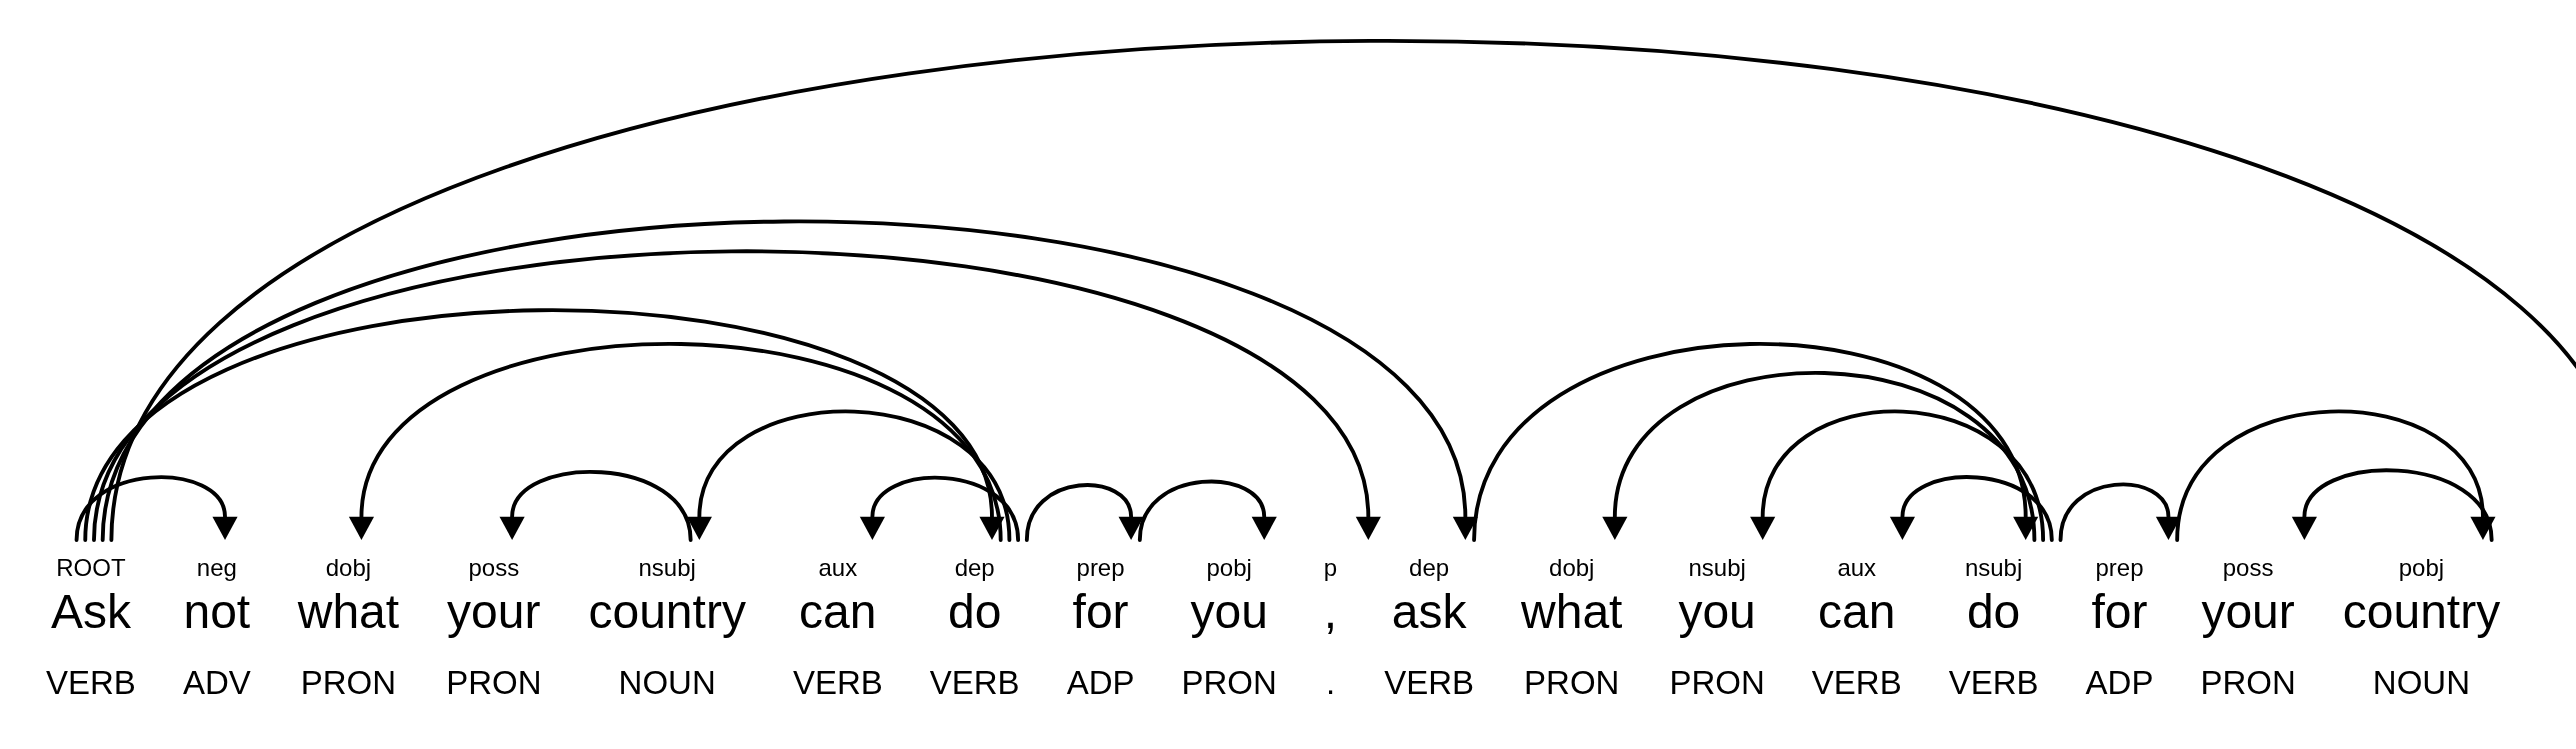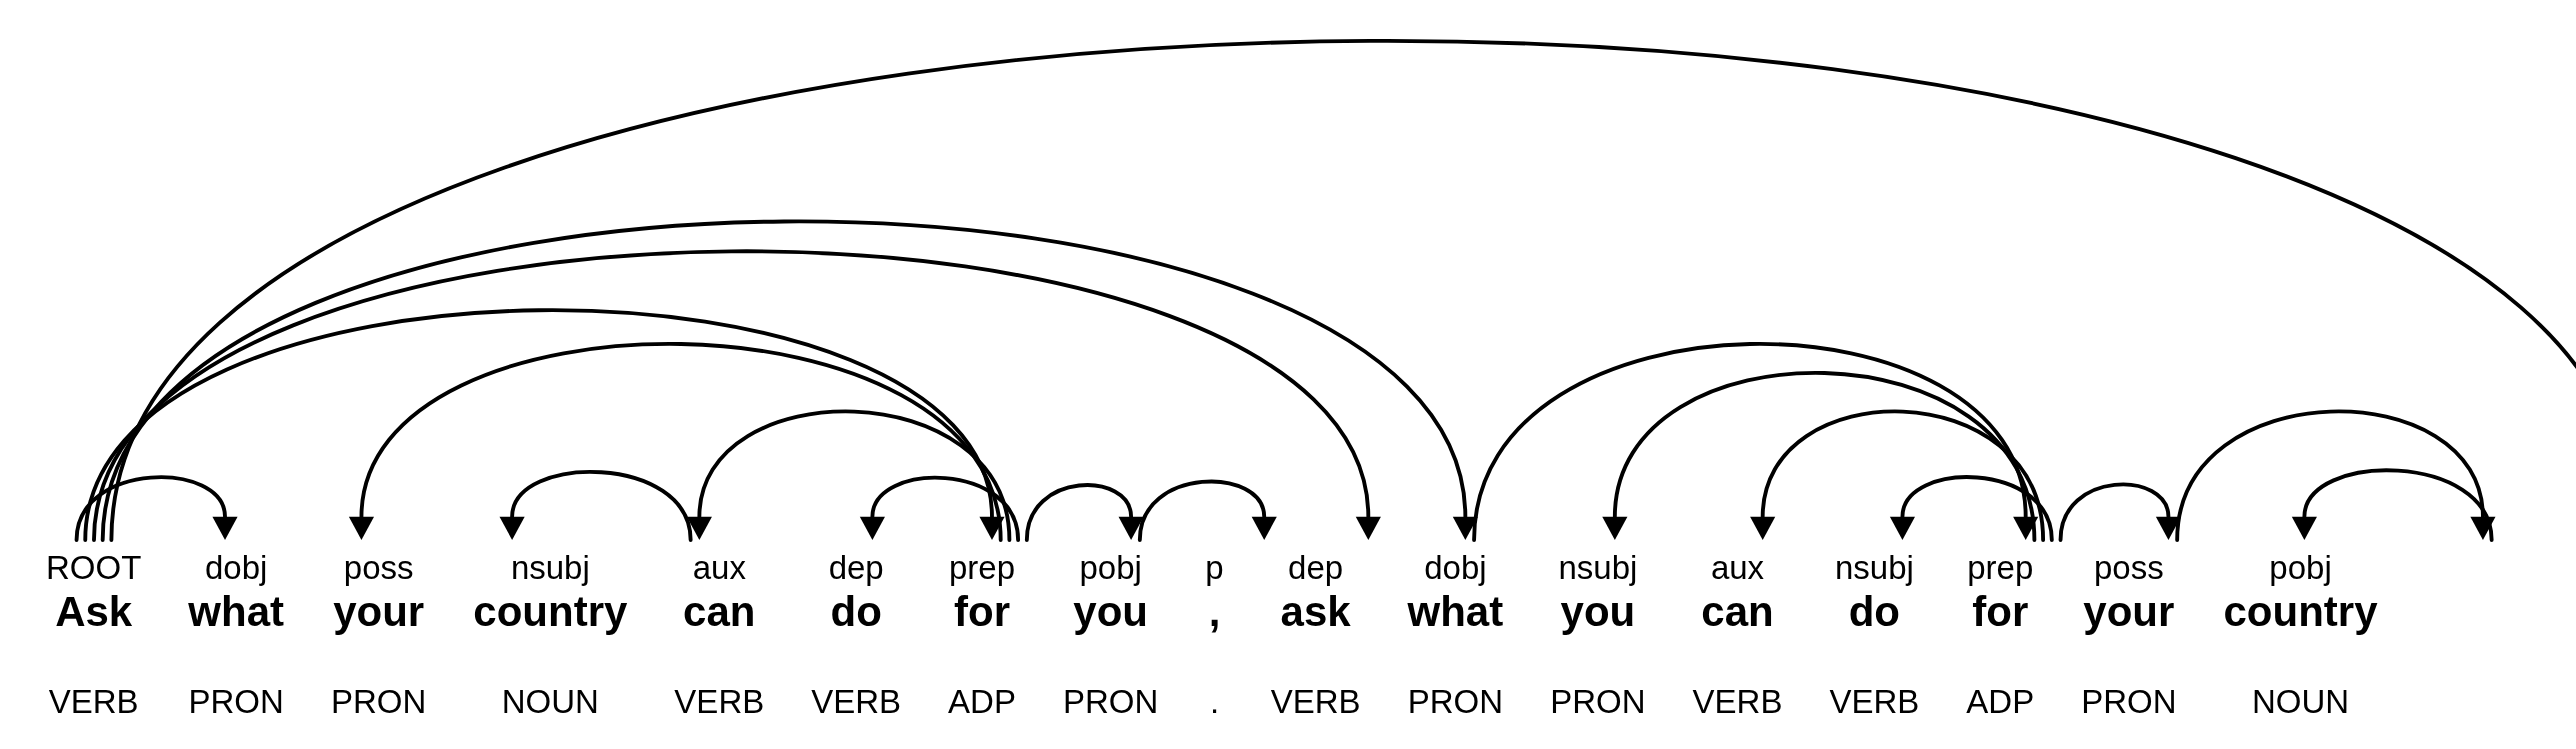--- a/index.html
+++ b/index.html
@@ -31,34 +31,34 @@
     align-items: flex-start;
     gap: 47px;
     white-space: nowrap;
   }
   .token {
     display: flex;
     flex-direction: column;
     align-items: center;
   }
   .dep-label {
-    font-size: 33px;
+    font-size: 24px;
     line-height: 35px;
     height: 35px;
     color: #000000;
   }
   .token-word {
-    font-size: 42px;
-    font-weight: 700;
+    font-size: 48px;
+    font-weight: 400;
     line-height: 54px;
     height: 54px;
     color: #000000;
   }
   .pos-tag {
-    margin-top: 45px;
+    margin-top: 26px;
     font-size: 33px;
     line-height: 35px;
     height: 35px;
     color: #000000;
   }
 </style>
 </head>
 <body>
 
 <div class="figure">
@@ -98,20 +98,25 @@
       <path d="M 2574.8359375 558 C 2574.8359375 466.452359375, 2381.3203125 466.452359375, 2381.3203125 534" fill="none" stroke="#000000" stroke-width="4" stroke-linecap="round"></path>
       <polygon points="2368.3203125,534 2394.3203125,534 2381.3203125,558" fill="#000000"></polygon>
       <path d="M 115.109375 558 C 115.109375 -125.62, 2716.796875 -125.62, 2716.796875 534" fill="none" stroke="#000000" stroke-width="4" stroke-linecap="round"></path>
       <polygon points="2703.796875,534 2729.796875,534 2716.796875,558" fill="#000000"></polygon>
     </svg>
   <div class="tokens" id="tokens">
       <div class="token">
         <span class="dep-label">ROOT</span>
         <span class="token-word">Ask</span>
         <span class="pos-tag">VERB</span>
+      </div>
+      <div class="token">
+        <span class="dep-label">neg</span>
+        <span class="token-word">not</span>
+        <span class="pos-tag">ADV</span>
       </div>
       <div class="token">
         <span class="dep-label">dobj</span>
         <span class="token-word">what</span>
         <span class="pos-tag">PRON</span>
       </div>
       <div class="token">
         <span class="dep-label">poss</span>
         <span class="token-word">your</span>
         <span class="pos-tag">PRON</span>

